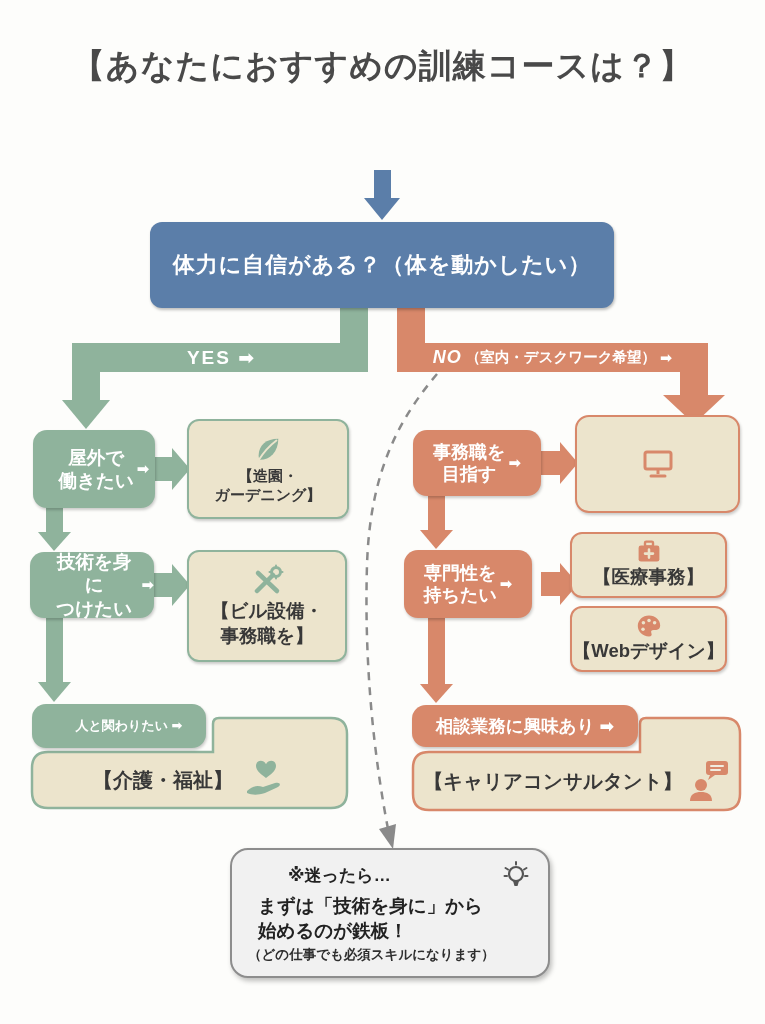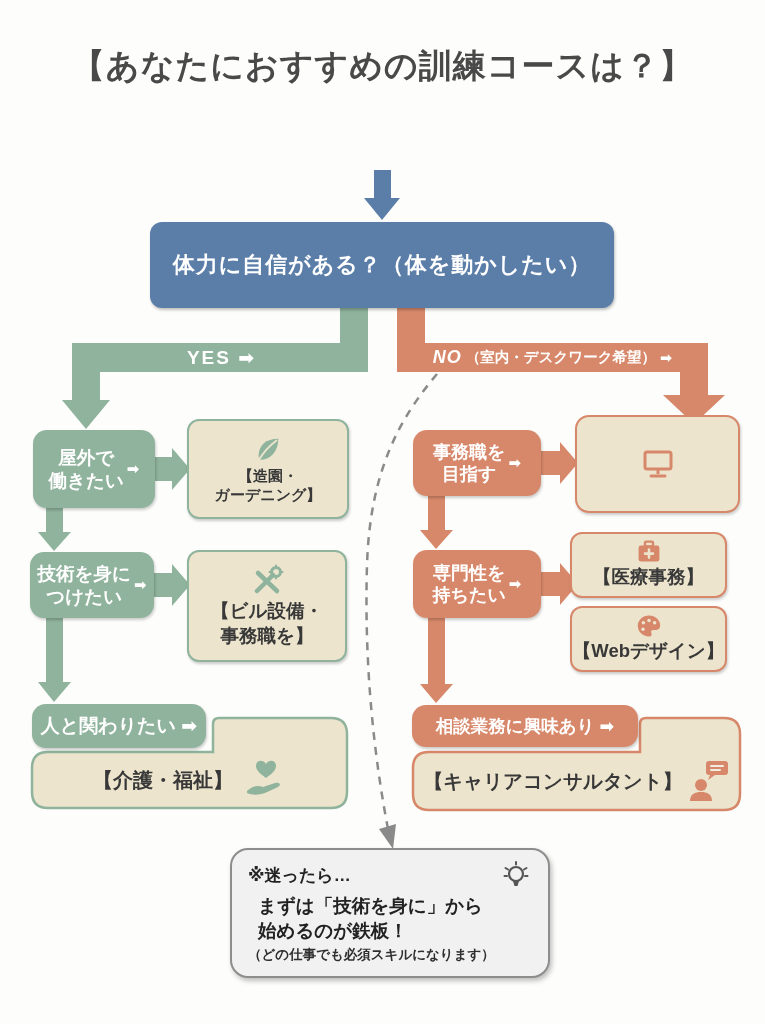--- a/index.html
+++ b/index.html
@@ -34,35 +34,35 @@
     display:flex;align-items:center;justify-content:center;
     color:#fff;font-weight:bold;z-index:3;
   }
   #yes-label{left:75px;top:343px;width:293px;height:29px;font-size:19px;letter-spacing:2px;}
   #no-label{left:397px;top:343px;width:311px;height:29px;font-size:14.5px;gap:4px;}
   #no-label .no-big{font-size:18px;letter-spacing:1px;font-style:italic;}
 
   .gcond{
     background:#8fb39c;color:#fff;border-radius:14px;
     display:flex;align-items:center;justify-content:center;gap:3px;
-    font-weight:bold;box-shadow:1px 2px 3px rgba(0,0,0,.2);
+    font-weight:bold;box-shadow:1px 2px 3px rgba(0,0,0,.2);padding-left:20px;
   }
   .ocond{
     background:#d8886a;color:#fff;border-radius:14px;
     display:flex;align-items:center;justify-content:center;gap:3px;
     font-weight:bold;box-shadow:1px 2px 3px rgba(0,0,0,.2);
   }
   .cond2{flex-direction:row;font-size:18.5px;line-height:1.25;text-align:center;}
   .mini-arrow{font-size:15px;}
 
   #g-cond1{left:33px;top:430px;width:122px;height:78px;}
   #g-cond2{left:30px;top:552px;width:124px;height:66px;}
-  #g-cond3{left:32px;top:704px;width:174px;height:44px;font-size:19px;}
+  #g-cond3{left:32px;top:704px;width:174px;height:44px;font-size:13px;}
   #o-cond1{left:413px;top:430px;width:128px;height:66px;font-size:18px;}
-  #o-cond2{left:413px;top:550px;width:128px;height:68px;font-size:18px;}
+  #o-cond2{left:404px;top:550px;width:128px;height:68px;font-size:18px;}
   #o-cond3{left:412px;top:705px;width:226px;height:42px;font-size:17.5px;}
 
   .course{
     background:#ece4cc;border-radius:12px;
     display:flex;flex-direction:column;align-items:center;justify-content:center;
     color:#383838;font-weight:bold;text-align:center;line-height:1.3;
     box-shadow:1px 2px 3px rgba(0,0,0,.2);
   }
   .gb{border:2.5px solid #8fb39c;}
   .ob{border:2.5px solid #d8886a;}
@@ -79,21 +79,21 @@
   #course-care{left:36px;top:752px;width:310px;height:56px;font-size:20px;}
   #course-career{left:416px;top:752px;width:322px;height:58px;font-size:19.5px;gap:6px;}
 
   #note{
     left:230px;top:848px;width:320px;height:130px;
     background:#f1f1f1;border:2px solid #8d8d8d;border-radius:18px;
     box-shadow:2px 3px 5px rgba(0,0,0,.25);
     padding:10px 16px 8px 16px;color:#222;
   }
   #note .head-row{display:flex;justify-content:space-between;align-items:flex-start;}
-  #note .n-head{font-size:17px;font-weight:bold;padding-top:4px;}
+  #note .n-head{font-size:17px;font-weight:bold;padding-top:4px;margin-left:40px;}
   #note .n-main{font-size:18.5px;font-weight:bold;margin-left:10px;line-height:1.35;}
   #note .n-sub{font-size:13.5px;font-weight:bold;margin-top:2px;color:#2e2e2e;}
 </style>
 </head>
 <body>
 
 <div id="stage">
 
   <svg id="conn" width="765" height="1024" viewBox="0 0 765 1024">
 

